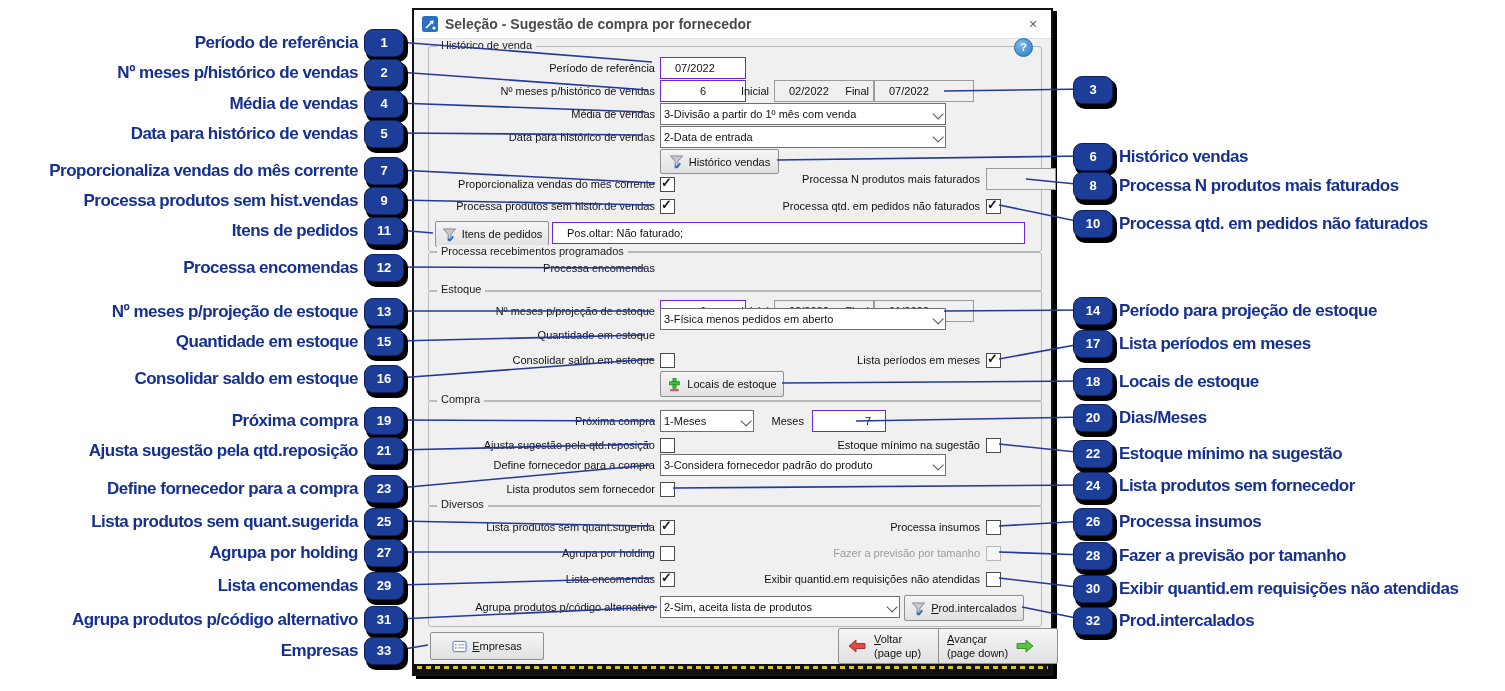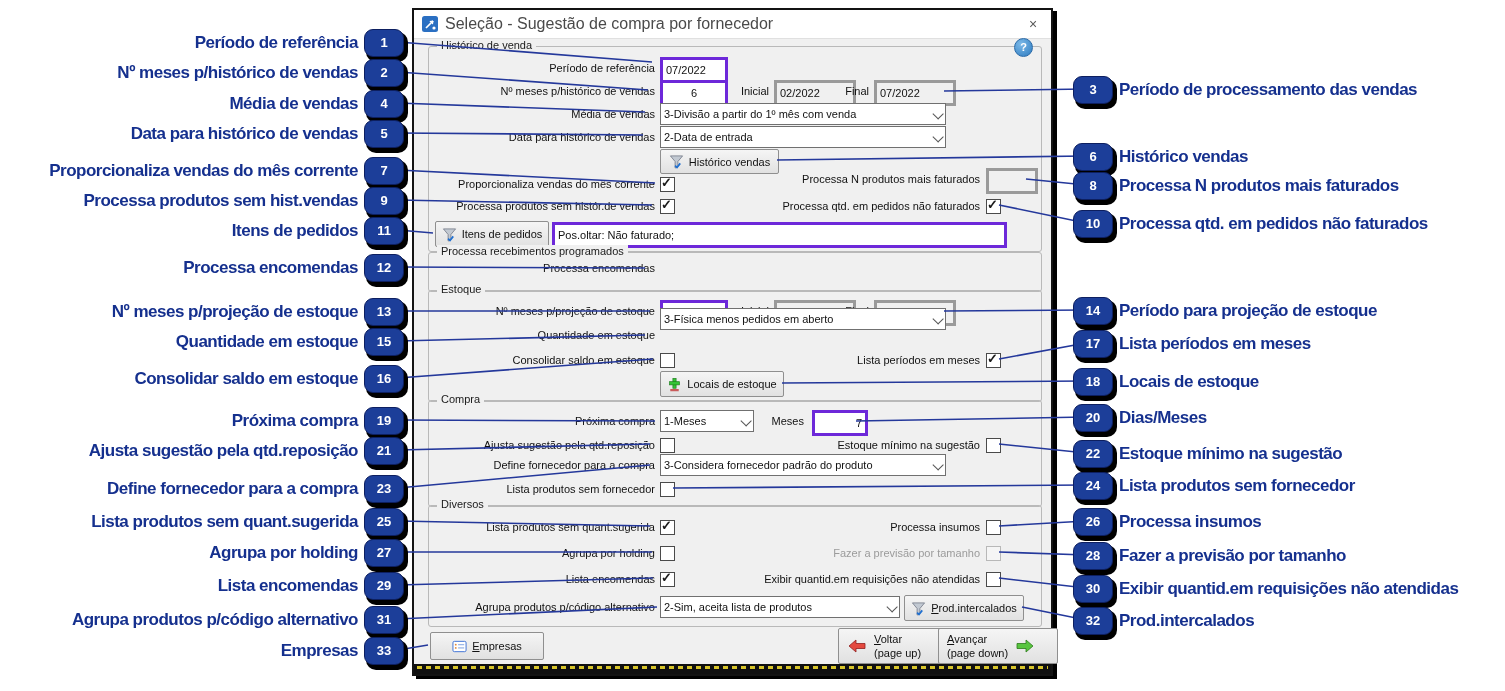--- a/index.html
+++ b/index.html
@@ -30,41 +30,41 @@
   .dialog{
     position:absolute;left:412px;top:8px;width:637px;height:664px;
     background:#f0f0f0;border:2px solid #131313;box-shadow:4px 3px 0 #000;
     z-index:2;font-size:11px;color:#111;
   }
   .titlebar{
     position:absolute;left:0;top:0;width:100%;height:28px;background:#fff;
     border-bottom:1px solid #e0e0e0;display:flex;align-items:center;
   }
   .titlebar .appicon{margin-left:8px;width:16px;height:16px;flex:0 0 auto;}
-  .titlebar .ttext{margin-left:7px;font-size:16px;color:#4a4a4a;}
+  .titlebar .ttext{margin-left:7px;font-size:14px;color:#4a4a4a;font-weight:bold;}
   .closebtn{
     position:absolute;right:2px;top:0;width:32px;height:28px;text-align:center;
     line-height:28px;color:#5a5a5a;font-size:14px;cursor:default;
   }
   .groupbox{
     position:absolute;border:1px solid #b9b9b9;border-radius:3px;
   }
   .gtitle{
     position:absolute;top:-8px;left:8px;background:#f0f0f0;padding:0 4px;
     font-size:11px;color:#1a1a1a;white-space:nowrap;
   }
   .flabel{
     position:absolute;left:0;width:241px;text-align:right;height:22px;line-height:22px;
     white-space:nowrap;color:#111;
   }
   .flabel-r{left:330px;width:236px;}
   .cblabel{height:16px;line-height:16px;}
   .tin{
-    position:absolute;background:#fff;border:3px solid #6d28d9;height:20px;
-    line-height:20px;padding:0 3px;white-space:nowrap;overflow:hidden;
+    position:absolute;background:#fff;border:1px solid #6d28d9;height:20px;
+    line-height:20px;padding:0 14px;white-space:nowrap;overflow:hidden;
   }
   .tin.ro{background:#f0f0f0;border-color:#9a9a9a;}
   .tin.center{text-align:center;}
   .tin.right{text-align:right;}
   .dd{
     position:absolute;background:#fff;border:1px solid #707070;height:20px;
     line-height:20px;padding:0 18px 0 3px;white-space:nowrap;overflow:hidden;
   }
   .chev{
     position:absolute;right:5px;top:8px;width:7px;height:7px;
@@ -209,21 +209,20 @@
     <span class="co-label">Agrupa produtos p/código alternativo</span>
     <span class="co-badge">31</span>
   </div>
 <div class="co co-l" style="top:637px">
     <span class="co-label">Empresas</span>
     <span class="co-badge">33</span>
   </div>
 
 <div class="co co-r" style="top:76px">
     <span class="co-badge">3</span>
-    <span class="co-label">Período de processamento das vendas</span>
   </div>
 <div class="co co-r" style="top:143px">
     <span class="co-badge">6</span>
     <span class="co-label">Histórico vendas</span>
   </div>
 <div class="co co-r" style="top:172px">
     <span class="co-badge">8</span>
     <span class="co-label">Processa N produtos mais faturados</span>
   </div>
 <div class="co co-r" style="top:210px">

